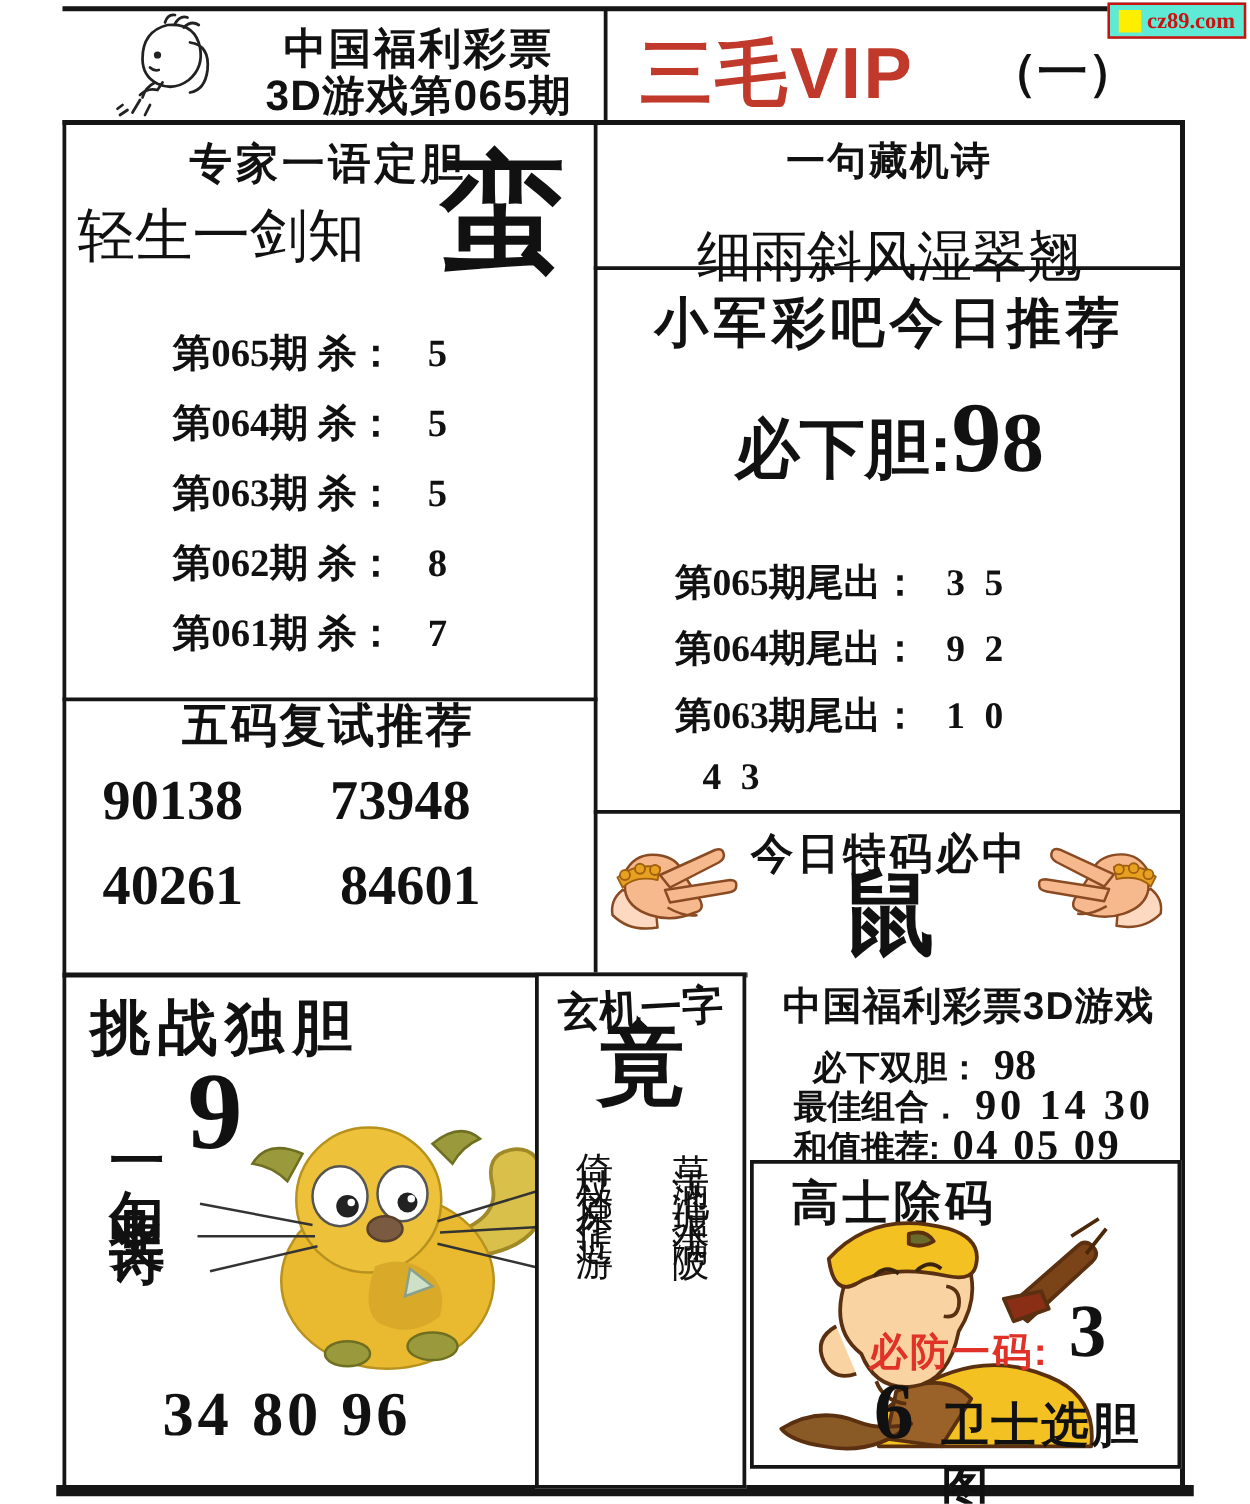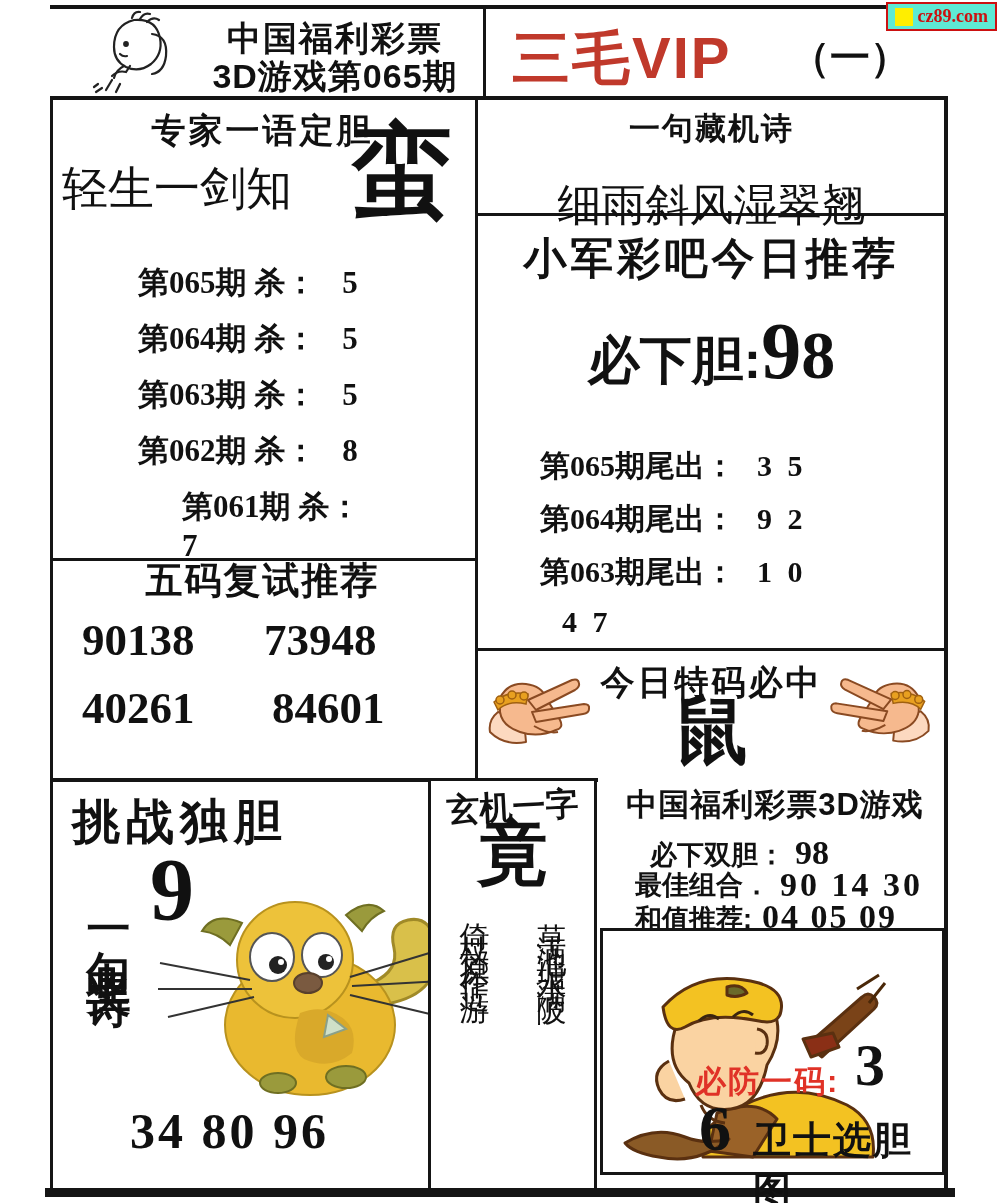--- a/index.html
+++ b/index.html
@@ -81,21 +81,21 @@
   <span class="songb" style="font-size:31px;margin-left:26px;">5</span>
 </div>
 <div class="row" style="left:138px;top:374px;">
   <span class="songb" style="font-size:31px;">第063期 杀：</span>
   <span class="songb" style="font-size:31px;margin-left:26px;">5</span>
 </div>
 <div class="row" style="left:138px;top:430px;">
   <span class="songb" style="font-size:31px;">第062期 杀：</span>
   <span class="songb" style="font-size:31px;margin-left:26px;">8</span>
 </div>
-<div class="row" style="left:156px;top:486px;flex-direction:column;">
+<div class="row" style="left:138px;top:486px;">
   <span class="songb" style="font-size:31px;">第061期 杀：</span>
   <span class="songb" style="font-size:31px;margin-left:26px;">7</span>
 </div>
 
 <div class="abs hei ctr" style="left:50px;top:556px;width:425px;font-size:37px;letter-spacing:2px;">五码复试推荐</div>
 <div class="abs songb" style="left:82px;top:614px;font-size:45px;">90138</div>
 <div class="abs songb" style="left:264px;top:614px;font-size:45px;">73948</div>
 <div class="abs songb" style="left:82px;top:682px;font-size:45px;">40261</div>
 <div class="abs songb" style="left:272px;top:682px;font-size:45px;">84601</div>
 
@@ -115,21 +115,21 @@
 </div>
 <div class="row" style="left:540px;top:499px;">
   <span class="songb" style="font-size:30px;">第064期尾出：</span>
   <span class="songb" style="font-size:30px;margin-left:22px;letter-spacing:4px;">9 2</span>
 </div>
 <div class="row" style="left:540px;top:552px;">
   <span class="songb" style="font-size:30px;">第063期尾出：</span>
   <span class="songb" style="font-size:30px;margin-left:22px;letter-spacing:4px;">1 0</span>
 </div>
 <div class="row" style="left:540px;top:605px;">
-  <span class="songb" style="font-size:30px;margin-left:22px;letter-spacing:4px;">4 7</span>
+  <span class="songb" style="font-size:30px;margin-left:22px;letter-spacing:4px;">4 3</span>
 </div>
 
 <div class="abs hei ctr" style="left:478px;top:660px;width:467px;font-size:34px;letter-spacing:3px;">今日特码必中</div>
 <div class="abs hei ctr" style="left:478px;top:694px;width:467px;font-size:74px;line-height:1;">鼠</div>
 
 <div class="abs" style="left:480px;top:668px;width:125px;height:110px;">
   <svg width="125" height="110" viewBox="0 0 125 110">
     <g stroke="#8a4a22" stroke-width="2" stroke-linejoin="round">
       <path d="M18 44 q-10 8 -8 20 q14 14 36 10 l-2 -22z" fill="#fcd9c0"></path>
       <path d="M20 30 q8 -16 26 -14 q16 2 20 14 l14 22 q4 8 -4 10 q-18 8 -36 2 q-18 -6 -20 -20z" fill="#f6b98e"></path>
@@ -215,20 +215,21 @@
 <div class="box" style="left:428px;top:778px;width:169px;height:413px;">
   <div class="song ctr" style="position:absolute;left:0;top:4px;width:100%;font-size:33px;font-weight:bold;transform:rotate(-3deg);">玄机一字</div>
   <div class="hei ctr" style="position:absolute;left:0;top:36px;width:100%;font-size:72px;line-height:1;">竟</div>
   <div style="position:absolute;left:0;top:118px;width:100%;display:flex;justify-content:center;gap:36px;">
     <span class="song vert" style="font-size:30px;letter-spacing:12px;height:290px;">倚杖郊原作近游</span>
     <span class="song vert" style="font-size:30px;letter-spacing:12px;height:290px;">草满池塘水满陂</span>
   </div>
 </div>
 
 <div class="box" style="left:600px;top:928px;width:345px;height:247px;">
+  <div class="hei" style="position:absolute;left:30px;top:6px;font-size:38px;letter-spacing:3px;">高士除码</div>
 
   <div style="position:absolute;left:4px;top:34px;width:335px;height:208px;">
     <svg width="335" height="208" viewBox="0 0 335 208">
       <g stroke="#5a3010" stroke-width="3" stroke-linejoin="round">
         <path d="M200 80 L255 32 q6 -6 12 0 q6 6 0 12 L215 92z" fill="#7a4318"></path>
         <path d="M250 24 l22 -14 M262 38 l16 -20" stroke="#4a2808" fill="none"></path>
         <path d="M196 74 l30 -6 l6 14 l-28 10z" fill="#8a2f16"></path>
         <path d="M120 150 q60 -40 120 -10 q30 16 26 52 L96 192 q-4 -30 24 -42z" fill="#f3c222"></path>
         <path d="M110 148 q40 -16 60 6 l-24 38 l-44 -6z" fill="#9a6228"></path>
         <path d="M70 58 q14 -36 56 -34 q38 2 44 32 q4 22 -10 44 q-8 40 -36 44 q-30 4 -42 -26 q-26 -20 -12 -60z" fill="#fad3a2"></path>

